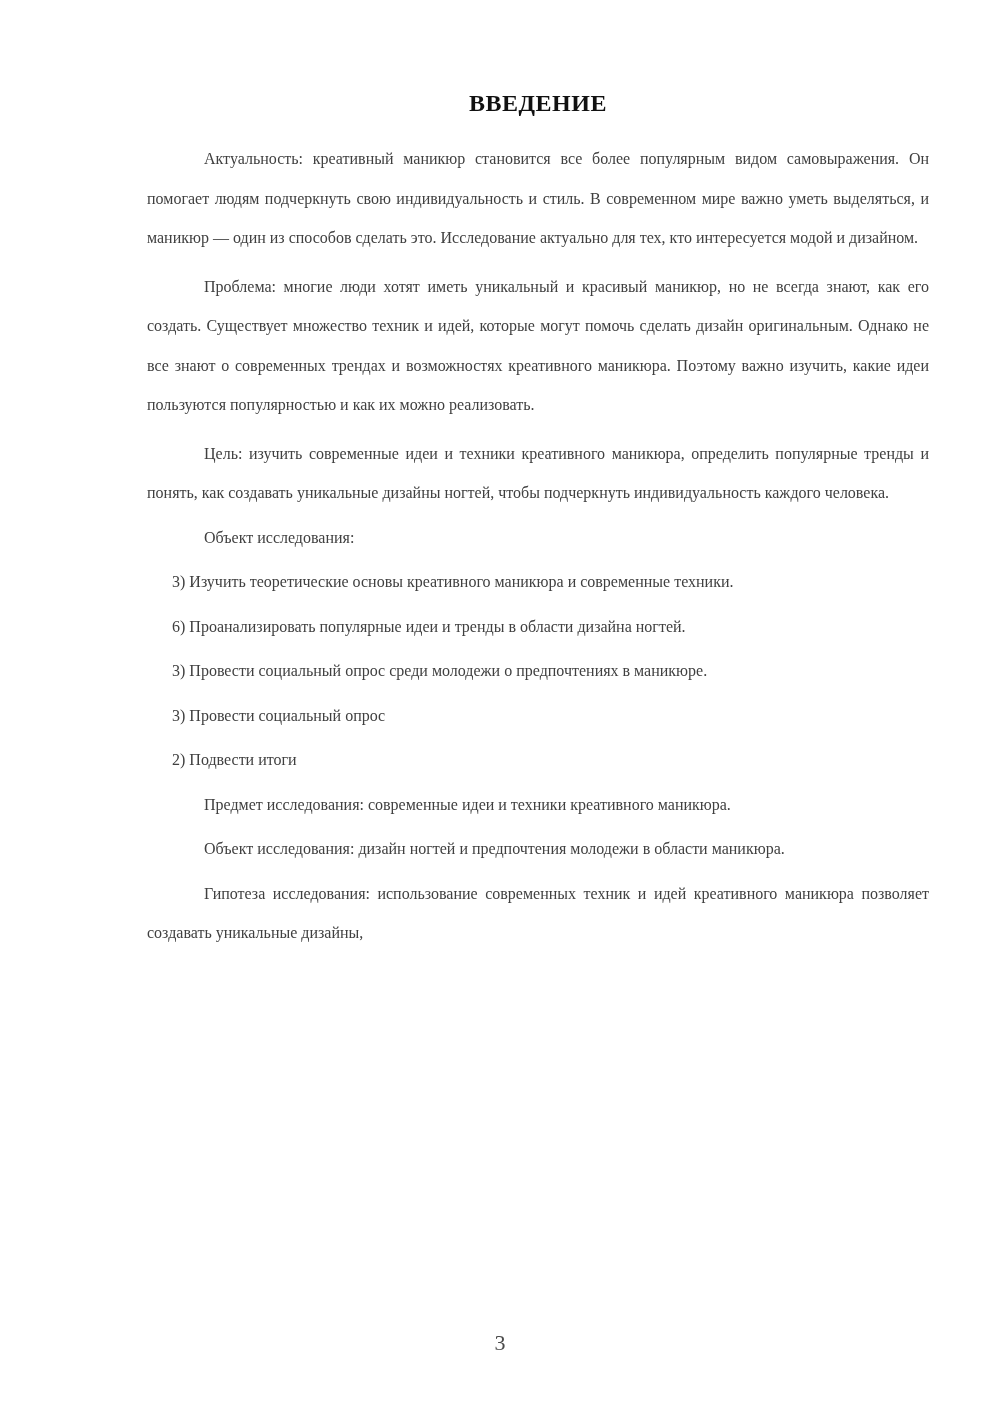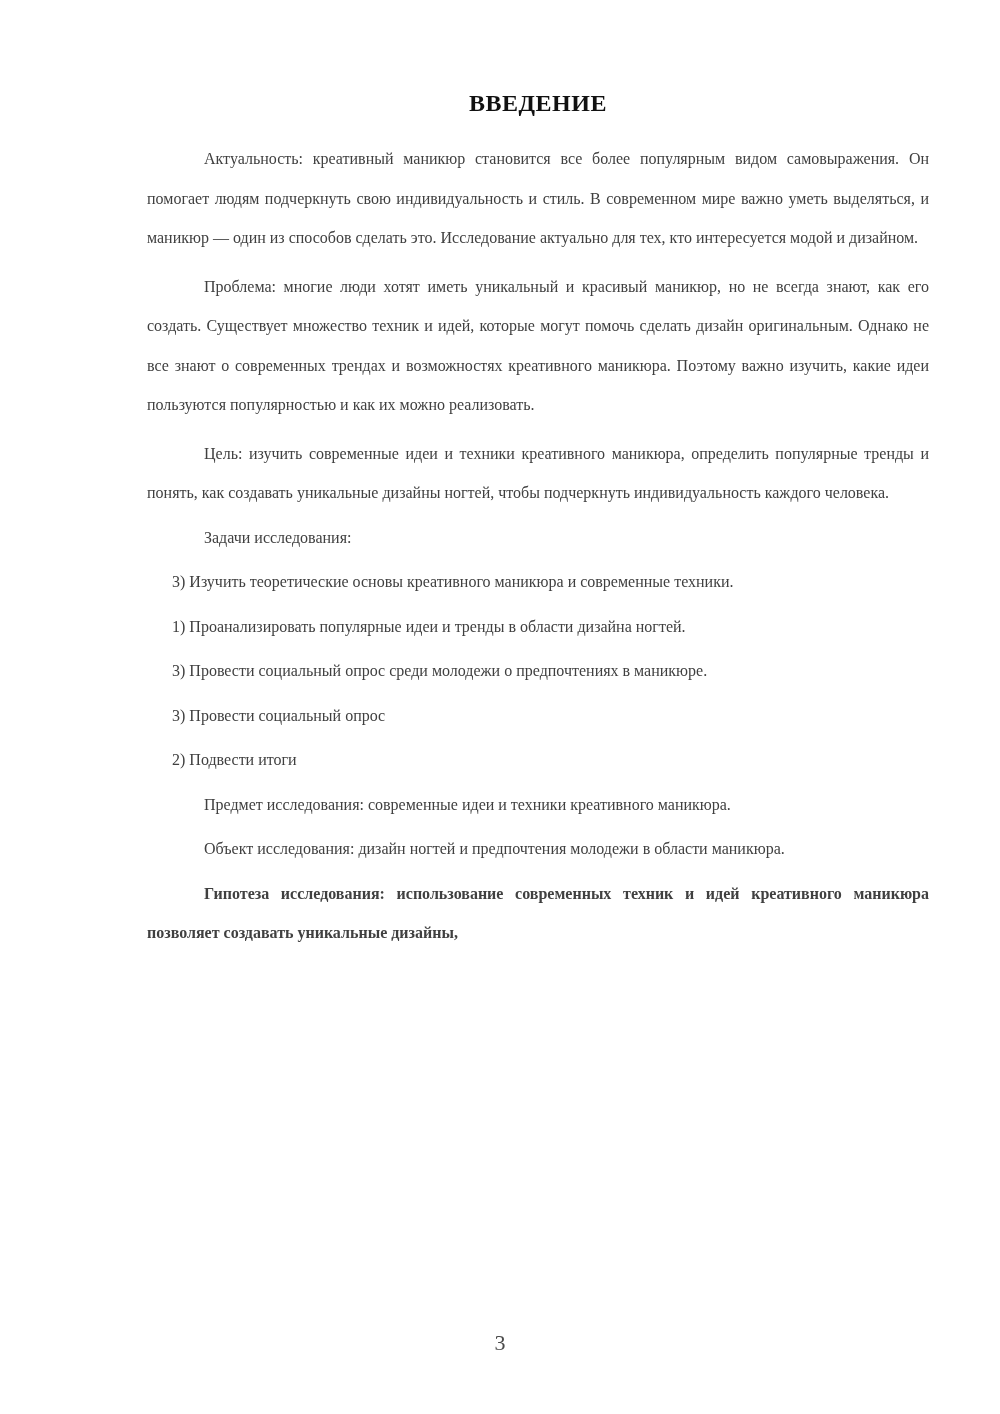--- a/index.html
+++ b/index.html
@@ -56,21 +56,20 @@
     text-indent: 25px;
   }
   .para.gap-before {
     margin-top: 9px;
   }
   .para.gap-before-sm {
     margin-top: 5px;
   }
   .para.last {
     text-align: justify;
-    font-weight: bold;
   }
   .page-number {
     position: absolute;
     left: 0;
     right: 0;
     top: 1332px;
     text-align: center;
     font-size: 22px;
     line-height: 1;
     color: #4a4a4a;
@@ -84,25 +83,25 @@
   <div class="content">
 
     <h1 class="doc-title">ВВЕДЕНИЕ</h1>
 
     <p class="para indent-normal first-after-title">Актуальность: креативный маникюр становится все более популярным видом самовыражения. Он помогает людям подчеркнуть свою индивидуальность и стиль. В современном мире важно уметь выделяться, и маникюр — один из способов сделать это. Исследование актуально для тех, кто интересуется модой и дизайном.</p>
 
     <p class="para indent-normal gap-before">Проблема: многие люди хотят иметь уникальный и красивый маникюр, но не всегда знают, как его создать. Существует множество техник и идей, которые могут помочь сделать дизайн оригинальным. Однако не все знают о современных трендах и возможностях креативного маникюра. Поэтому важно изучить, какие идеи пользуются популярностью и как их можно реализовать.</p>
 
     <p class="para indent-normal gap-before">Цель: изучить современные идеи и техники креативного маникюра, определить популярные тренды и понять, как создавать уникальные дизайны ногтей, чтобы подчеркнуть индивидуальность каждого человека.</p>
 
-    <p class="para indent-normal gap-before-sm">Задачи исследования:</p>
+    <p class="para indent-normal gap-before-sm">Объект исследования:</p>
 
     <p class="para indent-list gap-before-sm">3) Изучить теоретические основы креативного маникюра и современные техники.</p>
 
-    <p class="para indent-list gap-before-sm">1) Проанализировать популярные идеи и тренды в области дизайна ногтей.</p>
+    <p class="para indent-list gap-before-sm">6) Проанализировать популярные идеи и тренды в области дизайна ногтей.</p>
 
     <p class="para indent-list gap-before-sm">3) Провести социальный опрос среди молодежи о предпочтениях в маникюре.</p>
 
     <p class="para indent-list gap-before-sm">3) Провести социальный опрос</p>
 
     <p class="para indent-list gap-before-sm">2) Подвести итоги</p>
 
     <p class="para indent-normal gap-before-sm">Предмет исследования: современные идеи и техники креативного маникюра.</p>
 
     <p class="para indent-normal gap-before-sm">Объект исследования: дизайн ногтей и предпочтения молодежи в области маникюра.</p>

